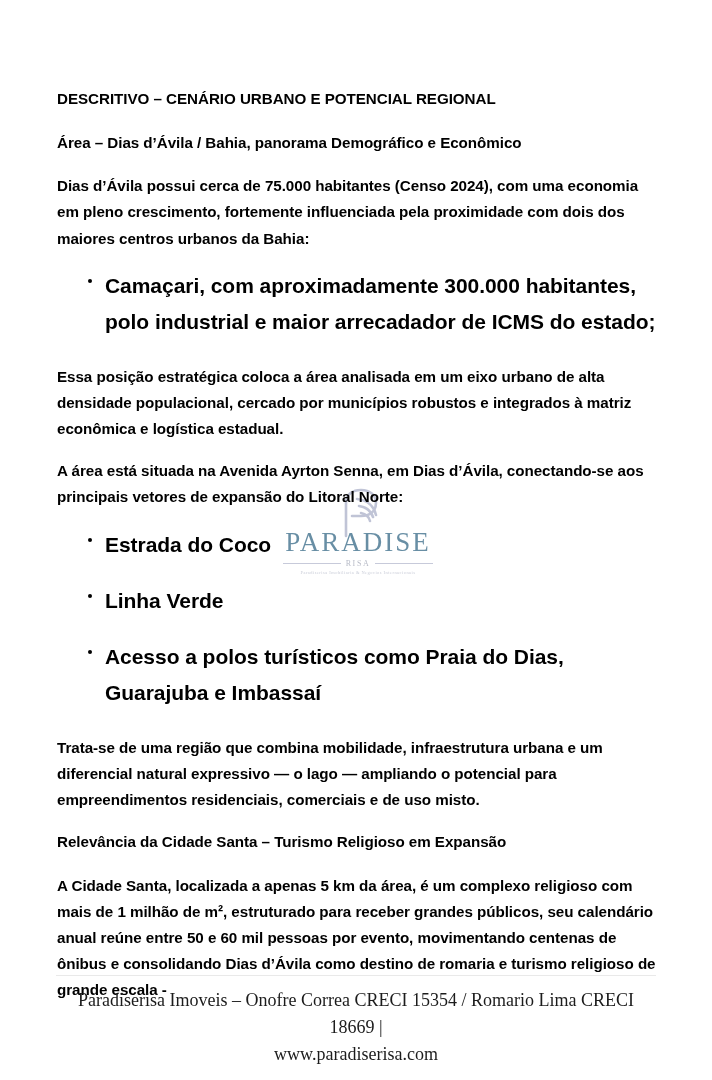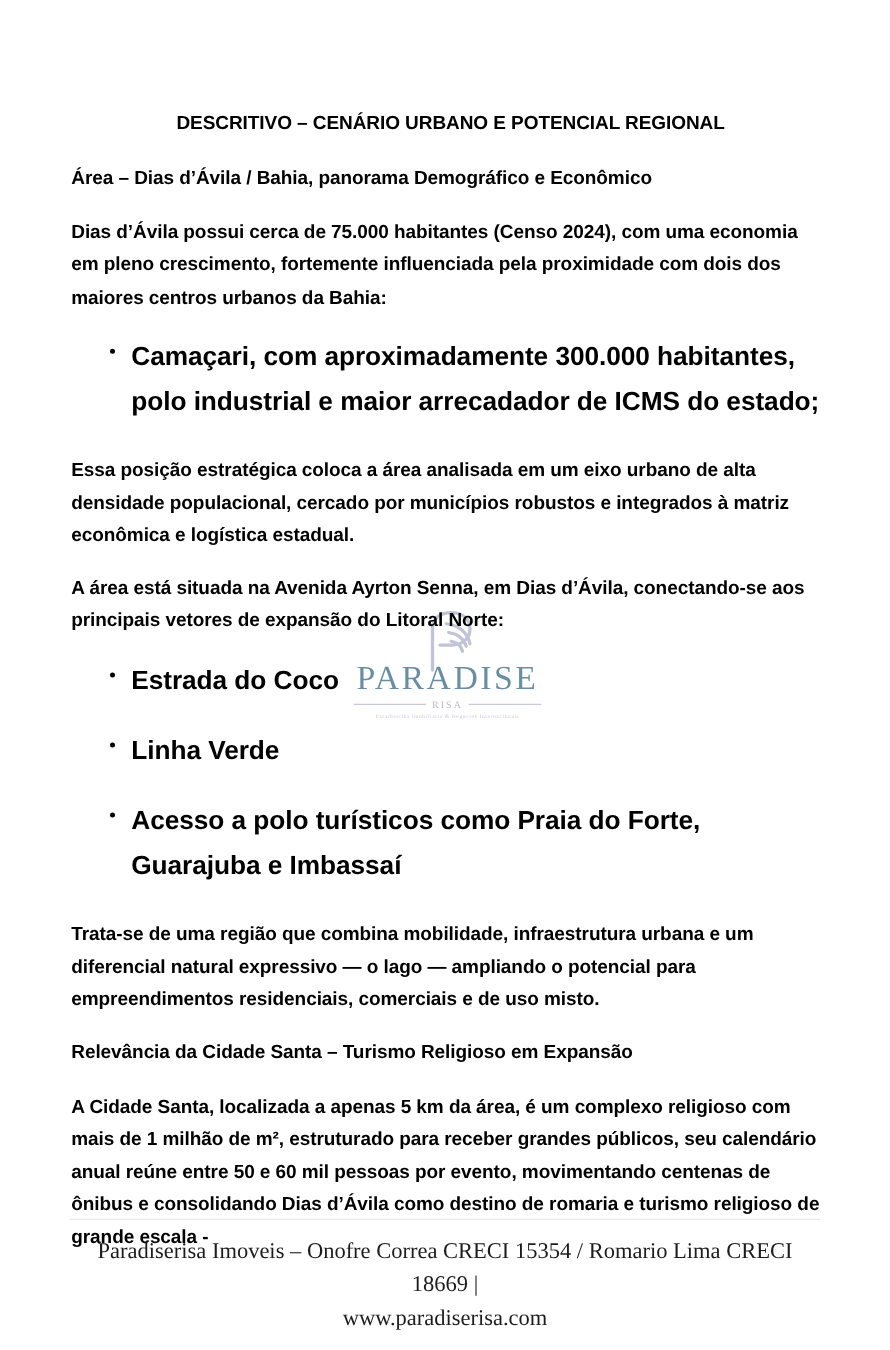--- a/index.html
+++ b/index.html
@@ -104,21 +104,21 @@
 
   .blk {
     font-size: 15.2px;
     font-weight: bold;
     line-height: 1.72;
     letter-spacing: -0.05px;
     margin: 0 0 16px 0;
     max-width: 608px;
   }
   .blk.heading { margin-bottom: 17px; }
-  .blk.title { margin-bottom: 18px; text-align: center; }
+  .blk.title { margin-bottom: 18px; }
 
   ul.bullets {
     list-style: none;
     margin: 0 0 14px 0;
     padding: 0;
   }
   ul.bullets li {
     position: relative;
     font-size: 21px;
     font-weight: bold;
@@ -205,21 +205,21 @@
     <div class="gap-after-list"></div>
 
     <p class="blk">Essa posição estratégica coloca a área analisada em um eixo urbano de alta densidade populacional, cercado por municípios robustos e integrados à matriz econômica e logística estadual.</p>
 
 
     <p class="blk">A área está situada na Avenida Ayrton Senna, em Dias d’Ávila, conectando-se aos principais vetores de expansão do Litoral Norte:</p>
 
     <ul class="bullets short">
       <li>Estrada do Coco</li>
       <li>Linha Verde</li>
-      <li>Acesso a polo turísticos como Praia do Forte, Guarajuba e Imbassaí</li>
+      <li>Acesso a polos turísticos como Praia do Dias, Guarajuba e Imbassaí</li>
     </ul>
 
     <div class="gap-after-list"></div>
 
     <p class="blk">Trata-se de uma região que combina mobilidade, infraestrutura urbana e um diferencial natural expressivo — o lago — ampliando o potencial para empreendimentos residenciais, comerciais e de uso misto.</p>
 
     <p class="blk heading">Relevância da Cidade Santa – Turismo Religioso em Expansão</p>
 
     <p class="blk">A Cidade Santa, localizada a apenas 5 km da área, é um complexo religioso com mais de 1 milhão de m², estruturado para receber grandes públicos, seu calendário anual reúne entre 50 e 60 mil pessoas por evento, movimentando centenas de ônibus e consolidando Dias d’Ávila como destino de romaria e turismo religioso de grande escala -</p>
 

